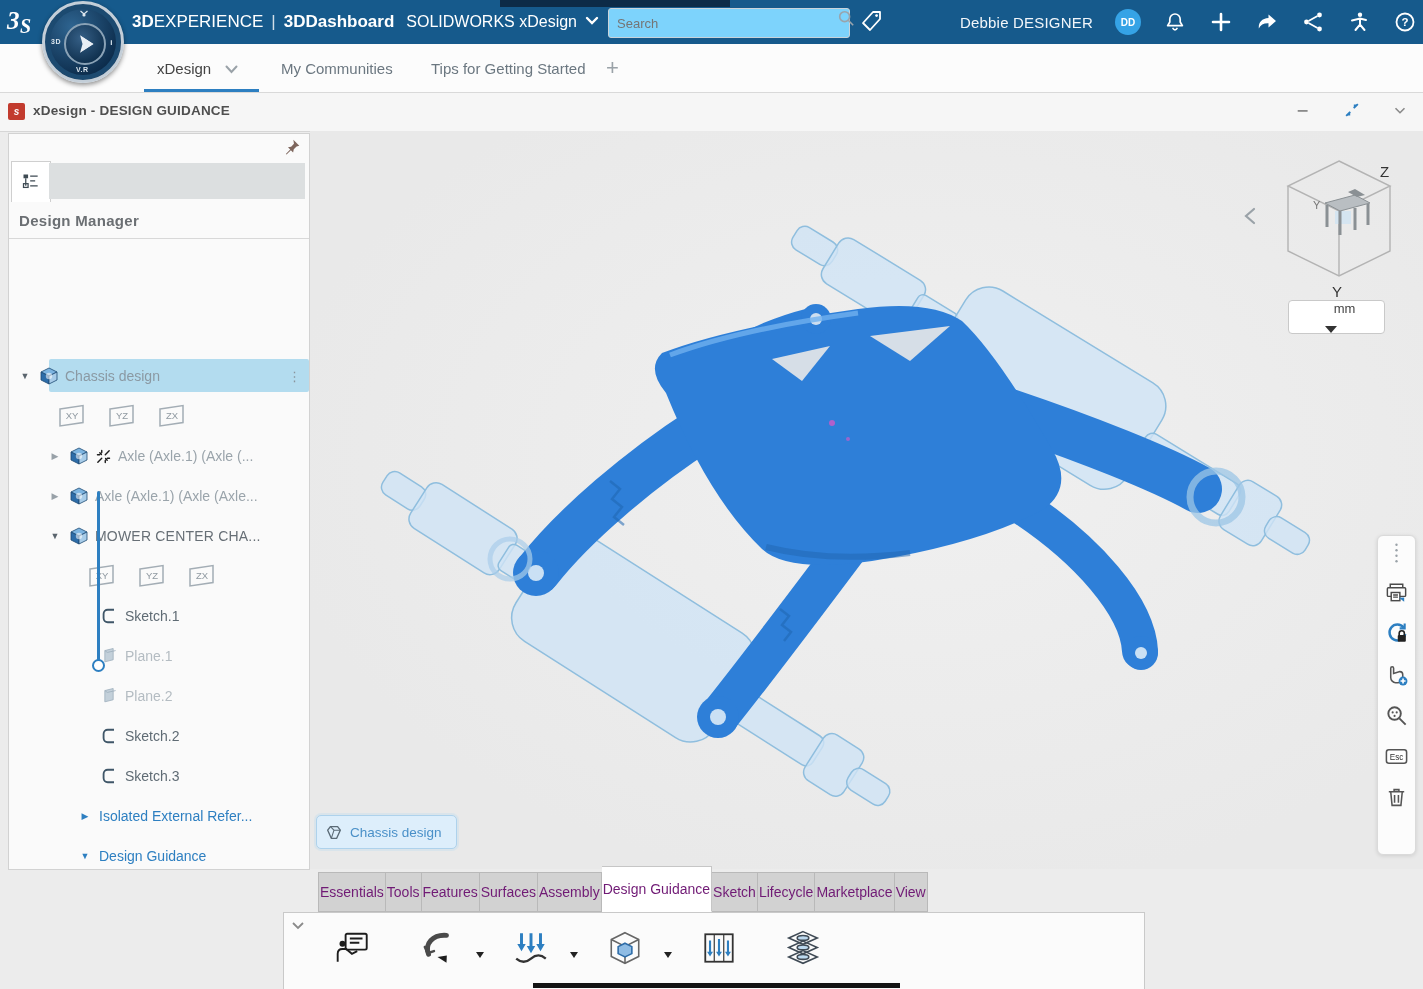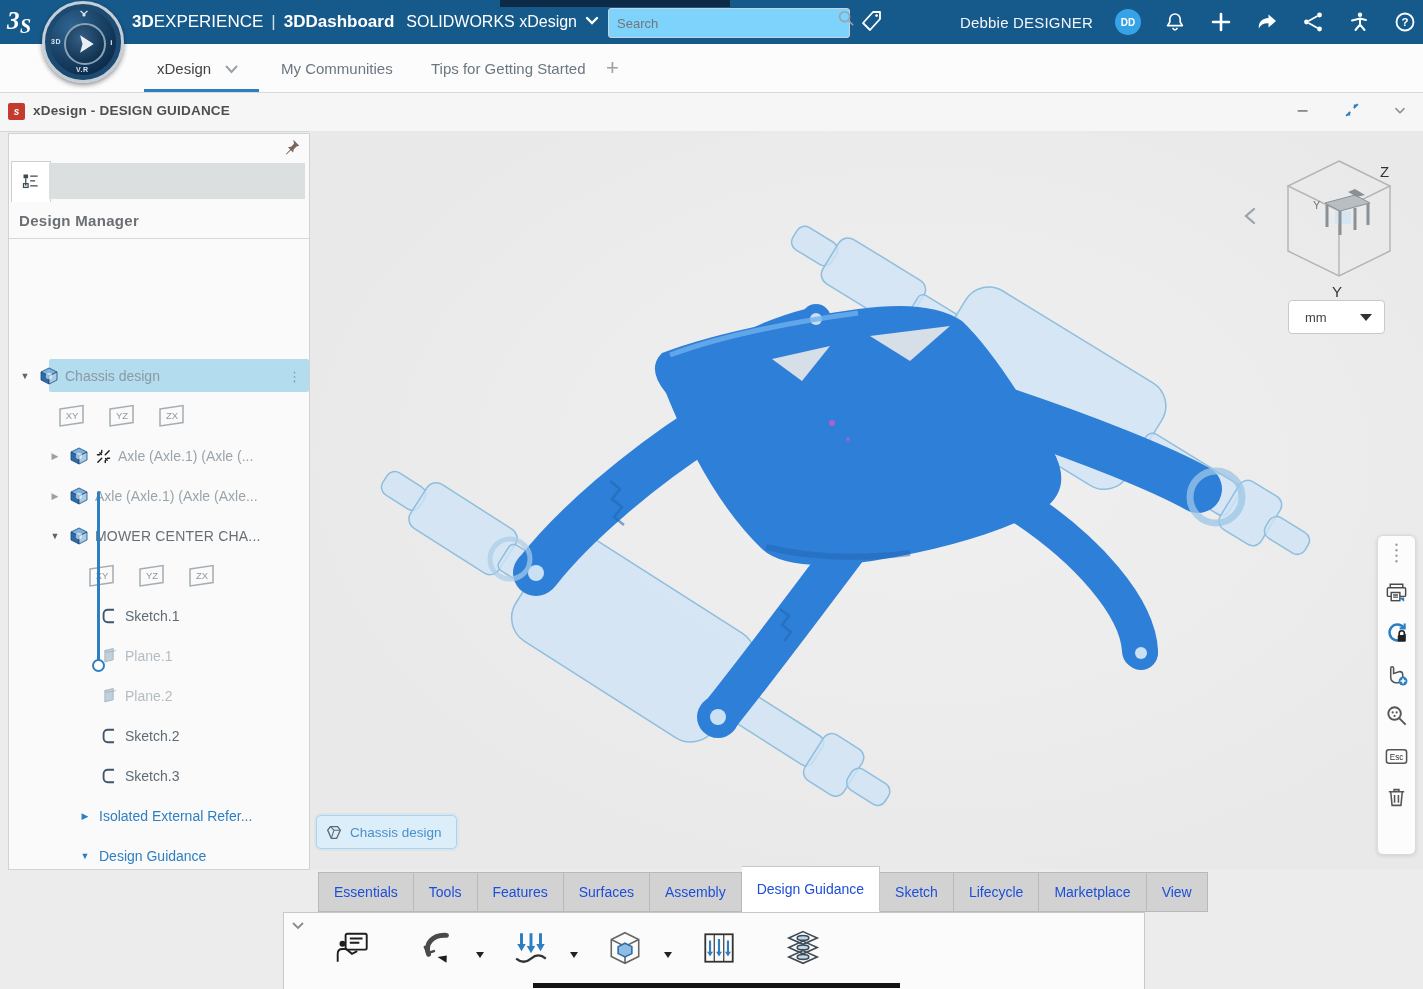--- a/index.html
+++ b/index.html
@@ -88,35 +88,35 @@
   #viewport{position:absolute;left:310px;top:131px;width:1113px;height:738px;
             background:radial-gradient(ellipse at 55% 45%, #f0f0f0 0%, #e9e9e9 75%);}
   #scene{position:absolute;left:0;top:0;}
   #chip{position:absolute;left:6px;top:684px;height:32px;padding:0 14px 0 8px;background:#ddeefb;border:1px solid #aed2ec;border-radius:5px;
         display:flex;align-items:center;gap:7px;box-shadow:0 0 0 2px rgba(190,220,240,.35);}
   #chip .cic{width:18px;height:18px;}
   #chip .clbl{font-size:13.5px;color:#4a90c8;}
   #vc-chev{position:absolute;left:933px;top:76px;width:14px;height:18px;}
   #viewcube{position:absolute;left:970px;top:20px;}
   #unitbox{position:absolute;left:978px;top:169px;width:95px;height:32px;background:#fff;border:1px solid #c9c9c9;border-radius:4px;
-           display:flex;align-items:center;}
+           display:flex;align-items:center;flex-direction:column;}
   #unitbox .ulbl{font-size:13px;color:#444;margin-left:16px;flex:1;}
   #unitbox .ucaret{width:0;height:0;border-left:6px solid transparent;border-right:6px solid transparent;border-top:7px solid #333;margin-right:12px;}
 
   
   #sidetools{position:absolute;left:1377px;top:535px;width:37px;height:312px;background:#fcfcfc;border:1px solid #dadada;border-radius:6px;
              box-shadow:0 1px 4px rgba(0,0,0,.12);display:flex;flex-direction:column;align-items:center;padding-top:6px;gap:16px;z-index:5;}
   .stool{width:25px;height:25px;}
   .stool svg{width:100%;height:100%;}
   .stool.handle{height:22px;}
 
   
   #ribbontabs{position:absolute;left:318px;top:868px;height:44px;display:flex;align-items:flex-end;z-index:6;}
-  .rtab{height:38px;background:#d2d2d2;border:1px solid #b9b9b9;border-left:none;display:flex;align-items:center;padding:0 15px;
-        font-size:14px;color:#1d4ed8;white-space:nowrap;}
+  .rtab{height:38px;background:#d2d2d2;border:1px solid #b9b9b9;border-left:none;display:flex;align-items:center;padding:0 1px;
+        font-size:14px;color:#701a75;white-space:nowrap;}
   .rtab:first-child{border-left:1px solid #b9b9b9;}
   .rtab.active{height:44px;background:#fff;border-color:#c6c6c6;border-bottom:1px solid #fff;z-index:7;}
   #toolbar{position:absolute;left:283px;top:912px;width:860px;height:77px;background:#fbfbfb;border:1px solid #c9c9c9;z-index:5;}
   #tb-collapse{position:absolute;left:6px;top:4px;width:16px;height:16px;}
   #toolicons{position:absolute;left:50px;top:16px;display:flex;align-items:center;}
   .tool{width:38px;height:38px;margin-right:10px;}
   .tool svg{width:100%;height:100%;}
   .tcaret{width:0;height:0;border-left:4.5px solid transparent;border-right:4.5px solid transparent;border-top:6px solid #222;margin:14px 28px 0 10px;}
   .tgap{width:36px;}
   #videobar{position:absolute;left:533px;top:983px;width:367px;height:5px;background:#141414;z-index:40;}

